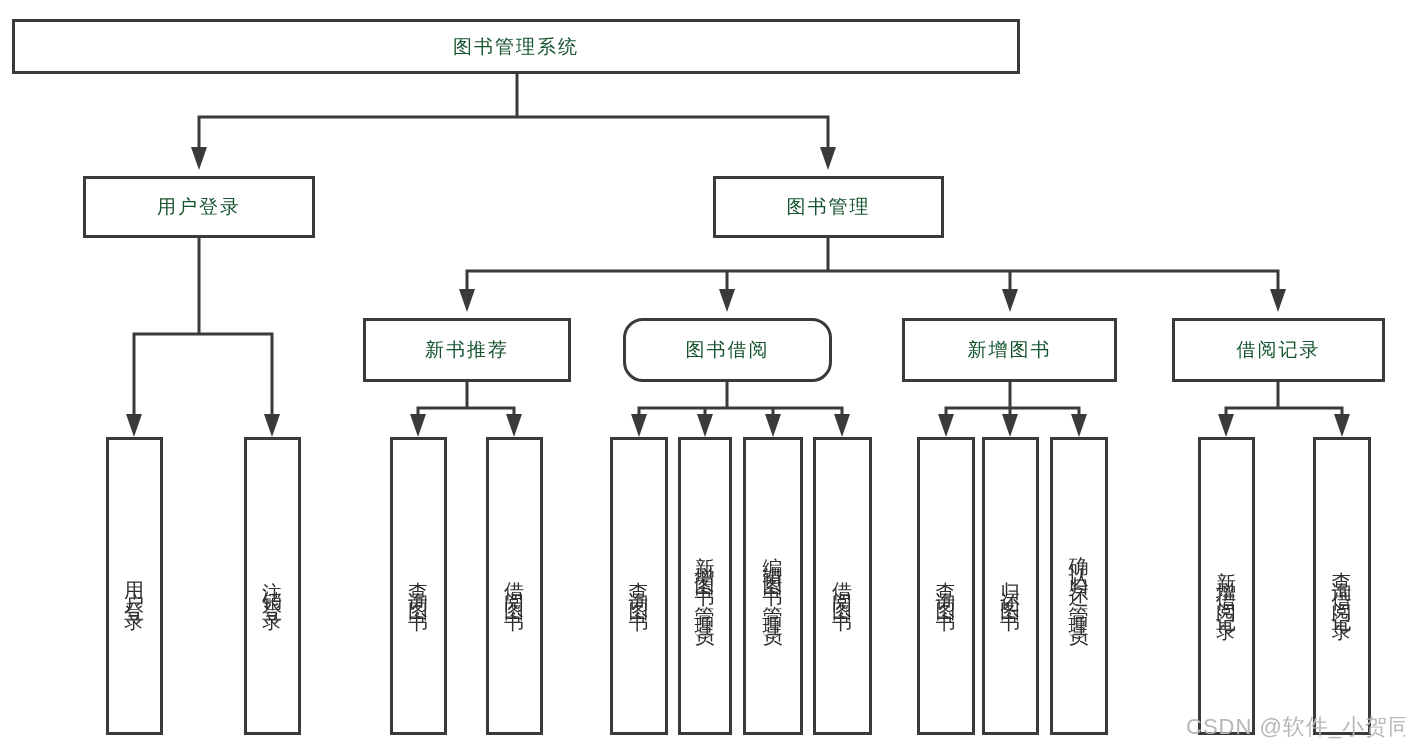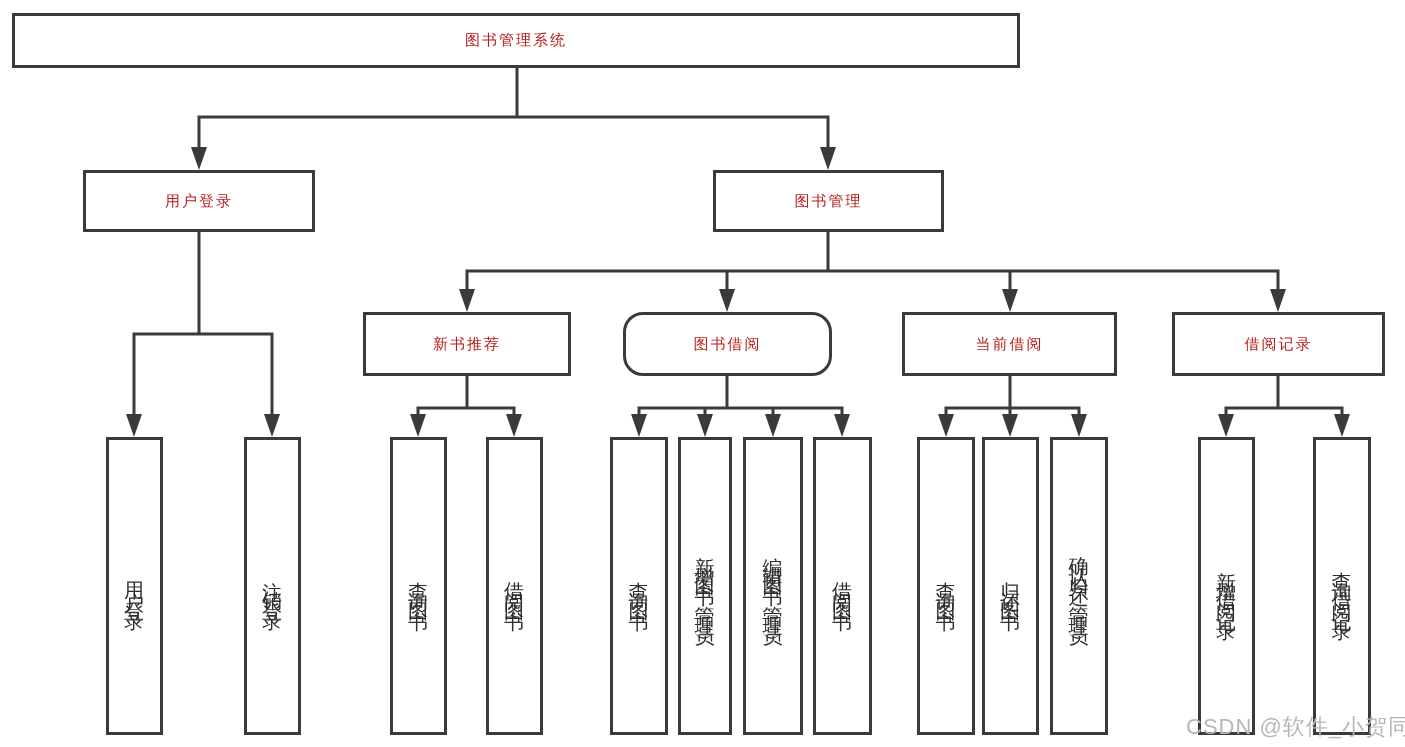--- a/index.html
+++ b/index.html
@@ -18,24 +18,25 @@
     z-index: 1;
   }
   .hbox {
     position: absolute;
     box-sizing: border-box;
     border: 3px solid #3a3a3a;
     background: #ffffff;
     display: flex;
     align-items: center;
     justify-content: center;
-    font-size: 15px;
+    font-size: 19px;
     letter-spacing: 2px;
-    color: #b91c1c;
+    color: #14532d;
     z-index: 2;
+    margin-top: 6px;
   }
   .vbox {
     position: absolute;
     box-sizing: border-box;
     top: 437px;
     height: 298px;
     border: 3px solid #3a3a3a;
     background: #ffffff;
     display: flex;
     align-items: center;
@@ -148,21 +149,21 @@
     <span>新书推荐</span>
   </div>
 
   <div class="hbox n-book-mgmt">
     <span>图书管理</span>
   </div>
   <div class="hbox n-book-borrow">
     <span>图书借阅</span>
   </div>
   <div class="hbox n-cur-borrow">
-    <span>当前借阅</span>
+    <span>新增图书</span>
   </div>
   <div class="hbox n-borrow-rec">
     <span>借阅记录</span>
   </div>
 
   <div class="vbox l-login">
     <span class="vtext">用户登录</span>
   </div>
   <div class="vbox l-logout">
     <span class="vtext">注销登录</span>

